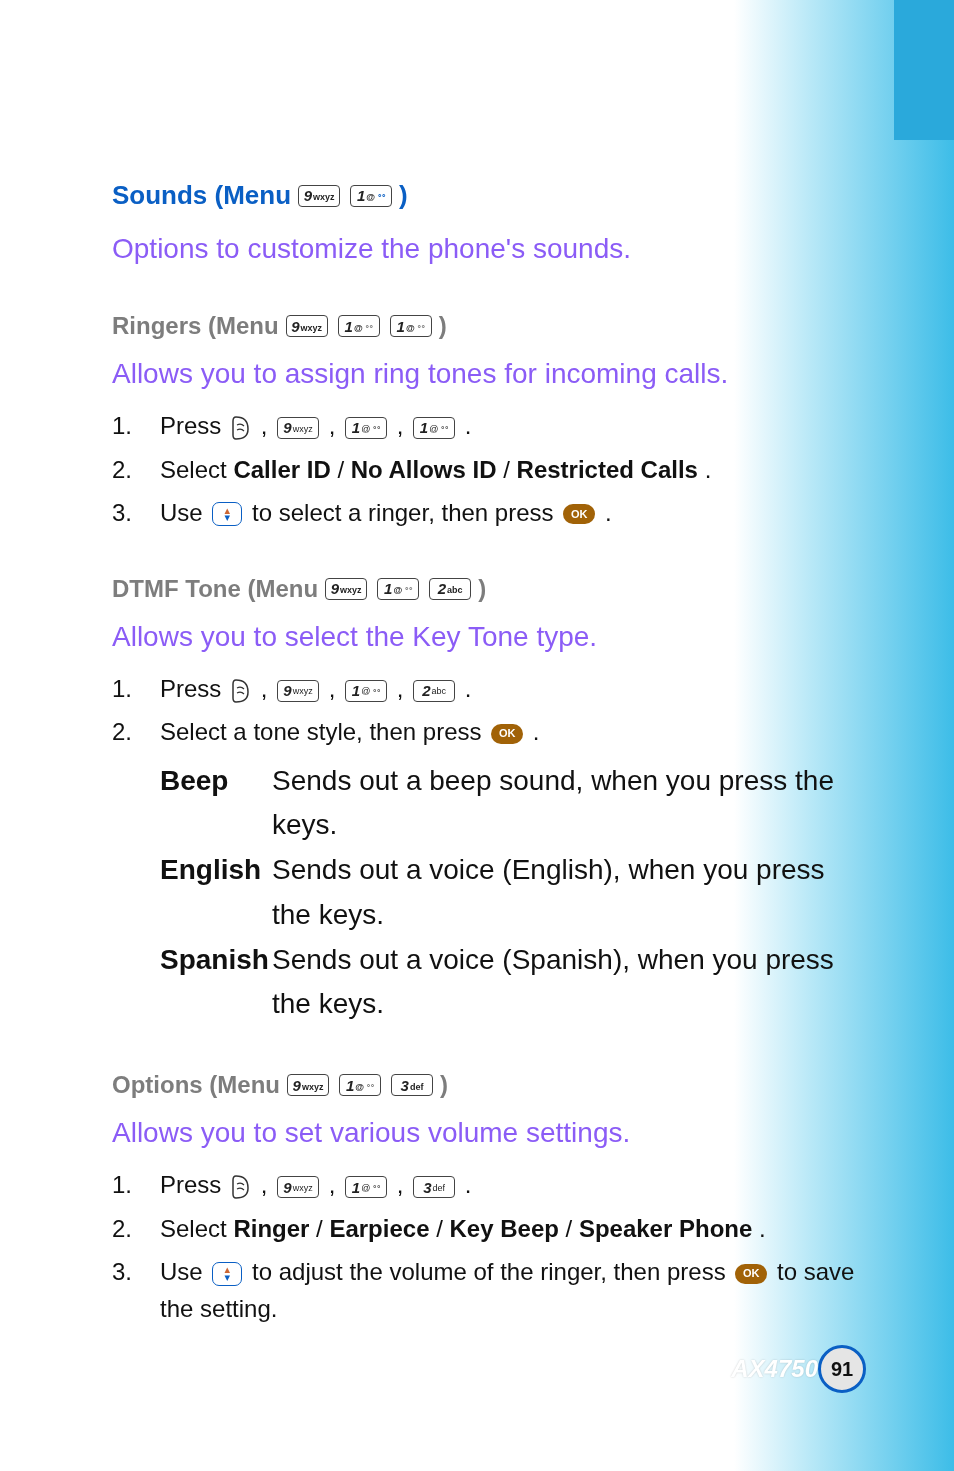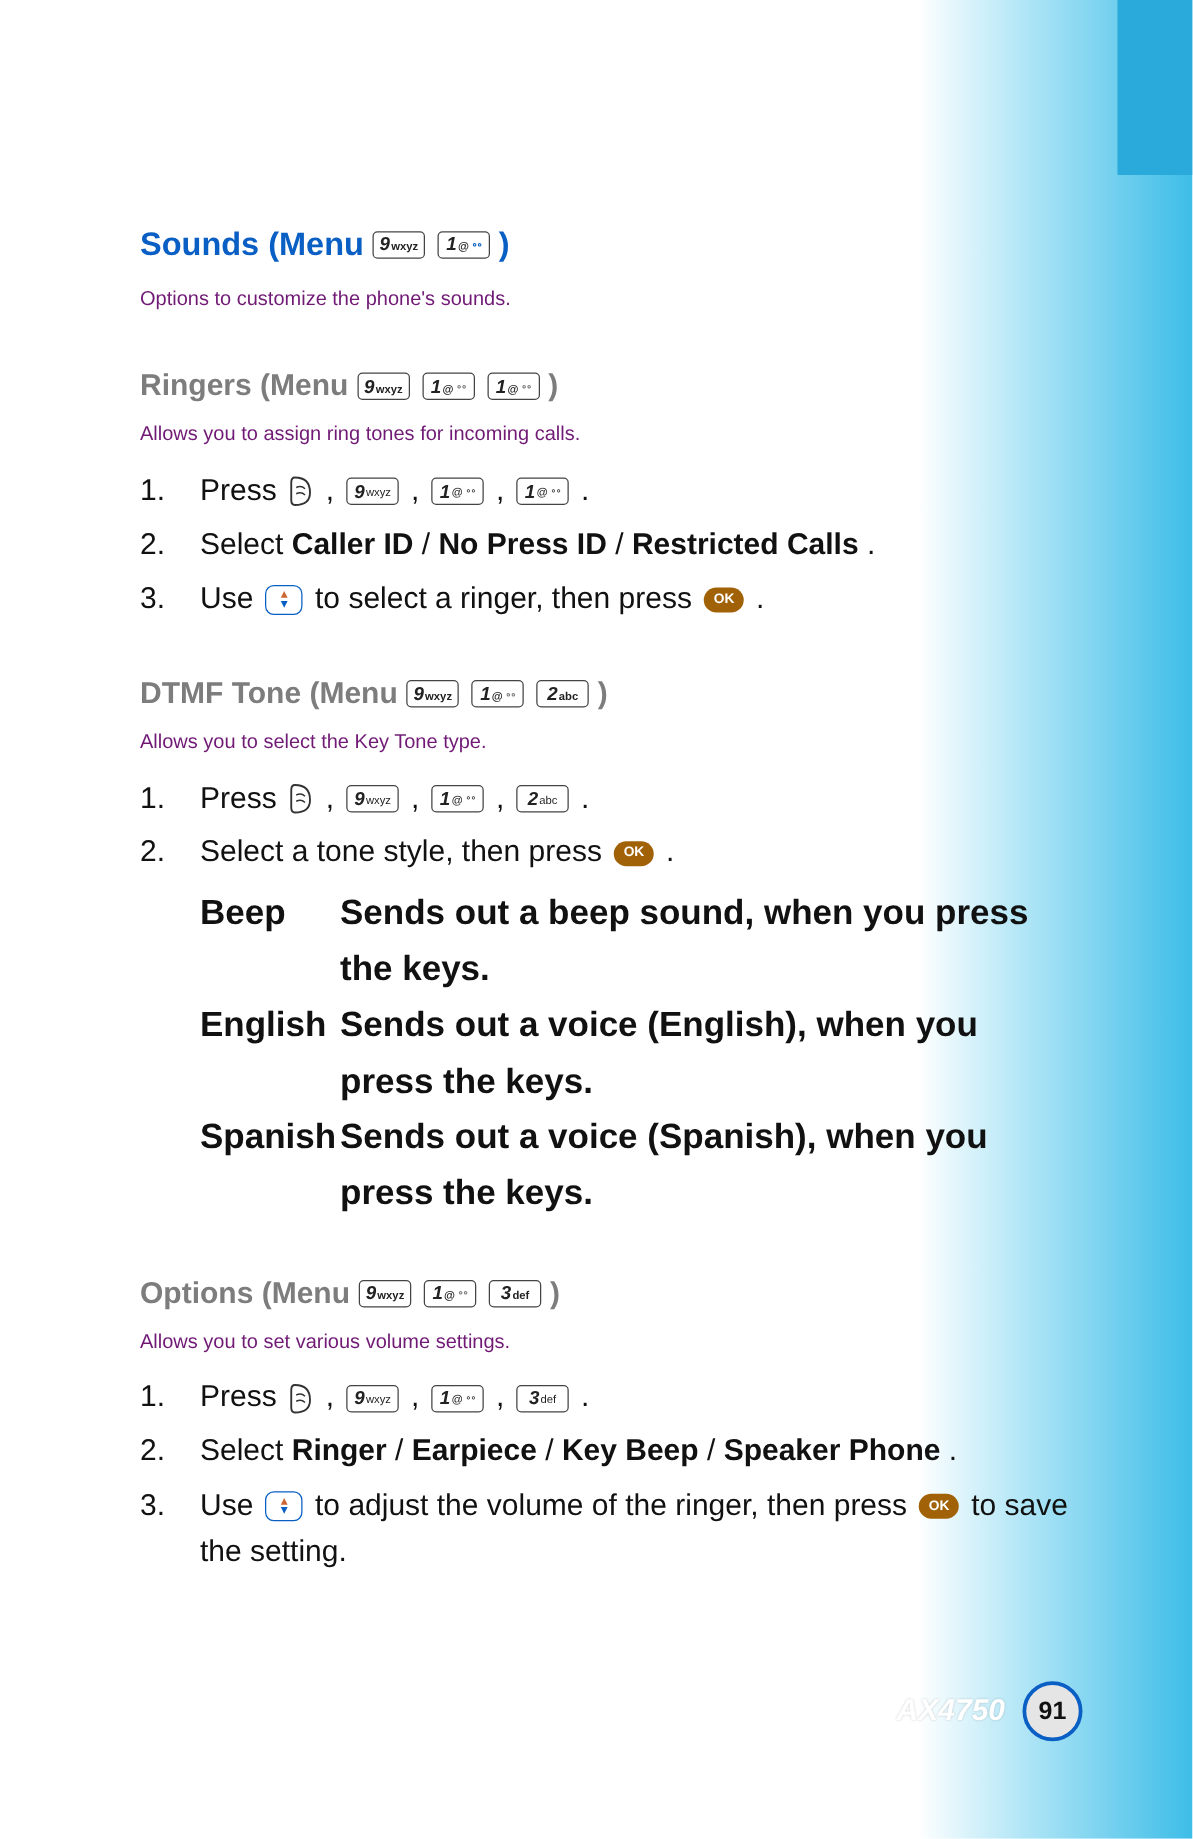--- a/index.html
+++ b/index.html
@@ -44,22 +44,22 @@
     font-weight: 700;
     margin-top: 44px;
     margin-bottom: 14px;
     display: flex;
     align-items: center;
     flex-wrap: wrap;
     gap: 4px;
     text-align: right;
   }
   .body-text {
-    color: #701a75;
-    font-size: 16px;
+    color: #8b5cf6;
+    font-size: 28px;
     line-height: 1.4;
     margin-bottom: 14px;
   }
   .step {
     color: #111;
     font-size: 24px;
     line-height: 1.55;
     margin-bottom: 6px;
     display: flex;
   }
@@ -126,28 +126,27 @@
     margin-left: 48px;
     margin-top: 8px;
   }
   .tone-row {
     display: flex;
     font-size: 28px;
     line-height: 1.6;
     color: #111;
   }
   .tone-label { font-weight: 700; width: 112px; flex-shrink: 0; }
-  .tone-desc { flex: 1; font-weight: bold; }
+  .tone-desc { flex: 1; }
   .footer {
     position: absolute;
     bottom: 78px;
     right: 88px;
     display: flex;
     align-items: center;
-    gap: 14px;
     z-index: 3;
   }
   .footer-model {
     color: #fff;
     font-weight: 700;
     font-style: italic;
     font-size: 24px;
     text-shadow: 0 0 2px rgba(0,0,0,.2);
   }
   .footer-page {
@@ -237,21 +236,21 @@
       <span>.</span>
     </span>
   </div>
 
   <div class="step">
     <span class="step-num">2.</span>
     <span class="step-body">
       <span>Select </span>
       <span class="bold">Caller ID</span>
       <span> / </span>
-      <span class="bold">No Press ID</span>
+      <span class="bold">No Allows ID</span>
       <span> / </span>
       <span class="bold">Restricted Calls</span>
       <span>.</span>
     </span>
   </div>
 
   <div class="step">
     <span class="step-num">3.</span>
     <span class="step-body">
       <span>Use </span>

